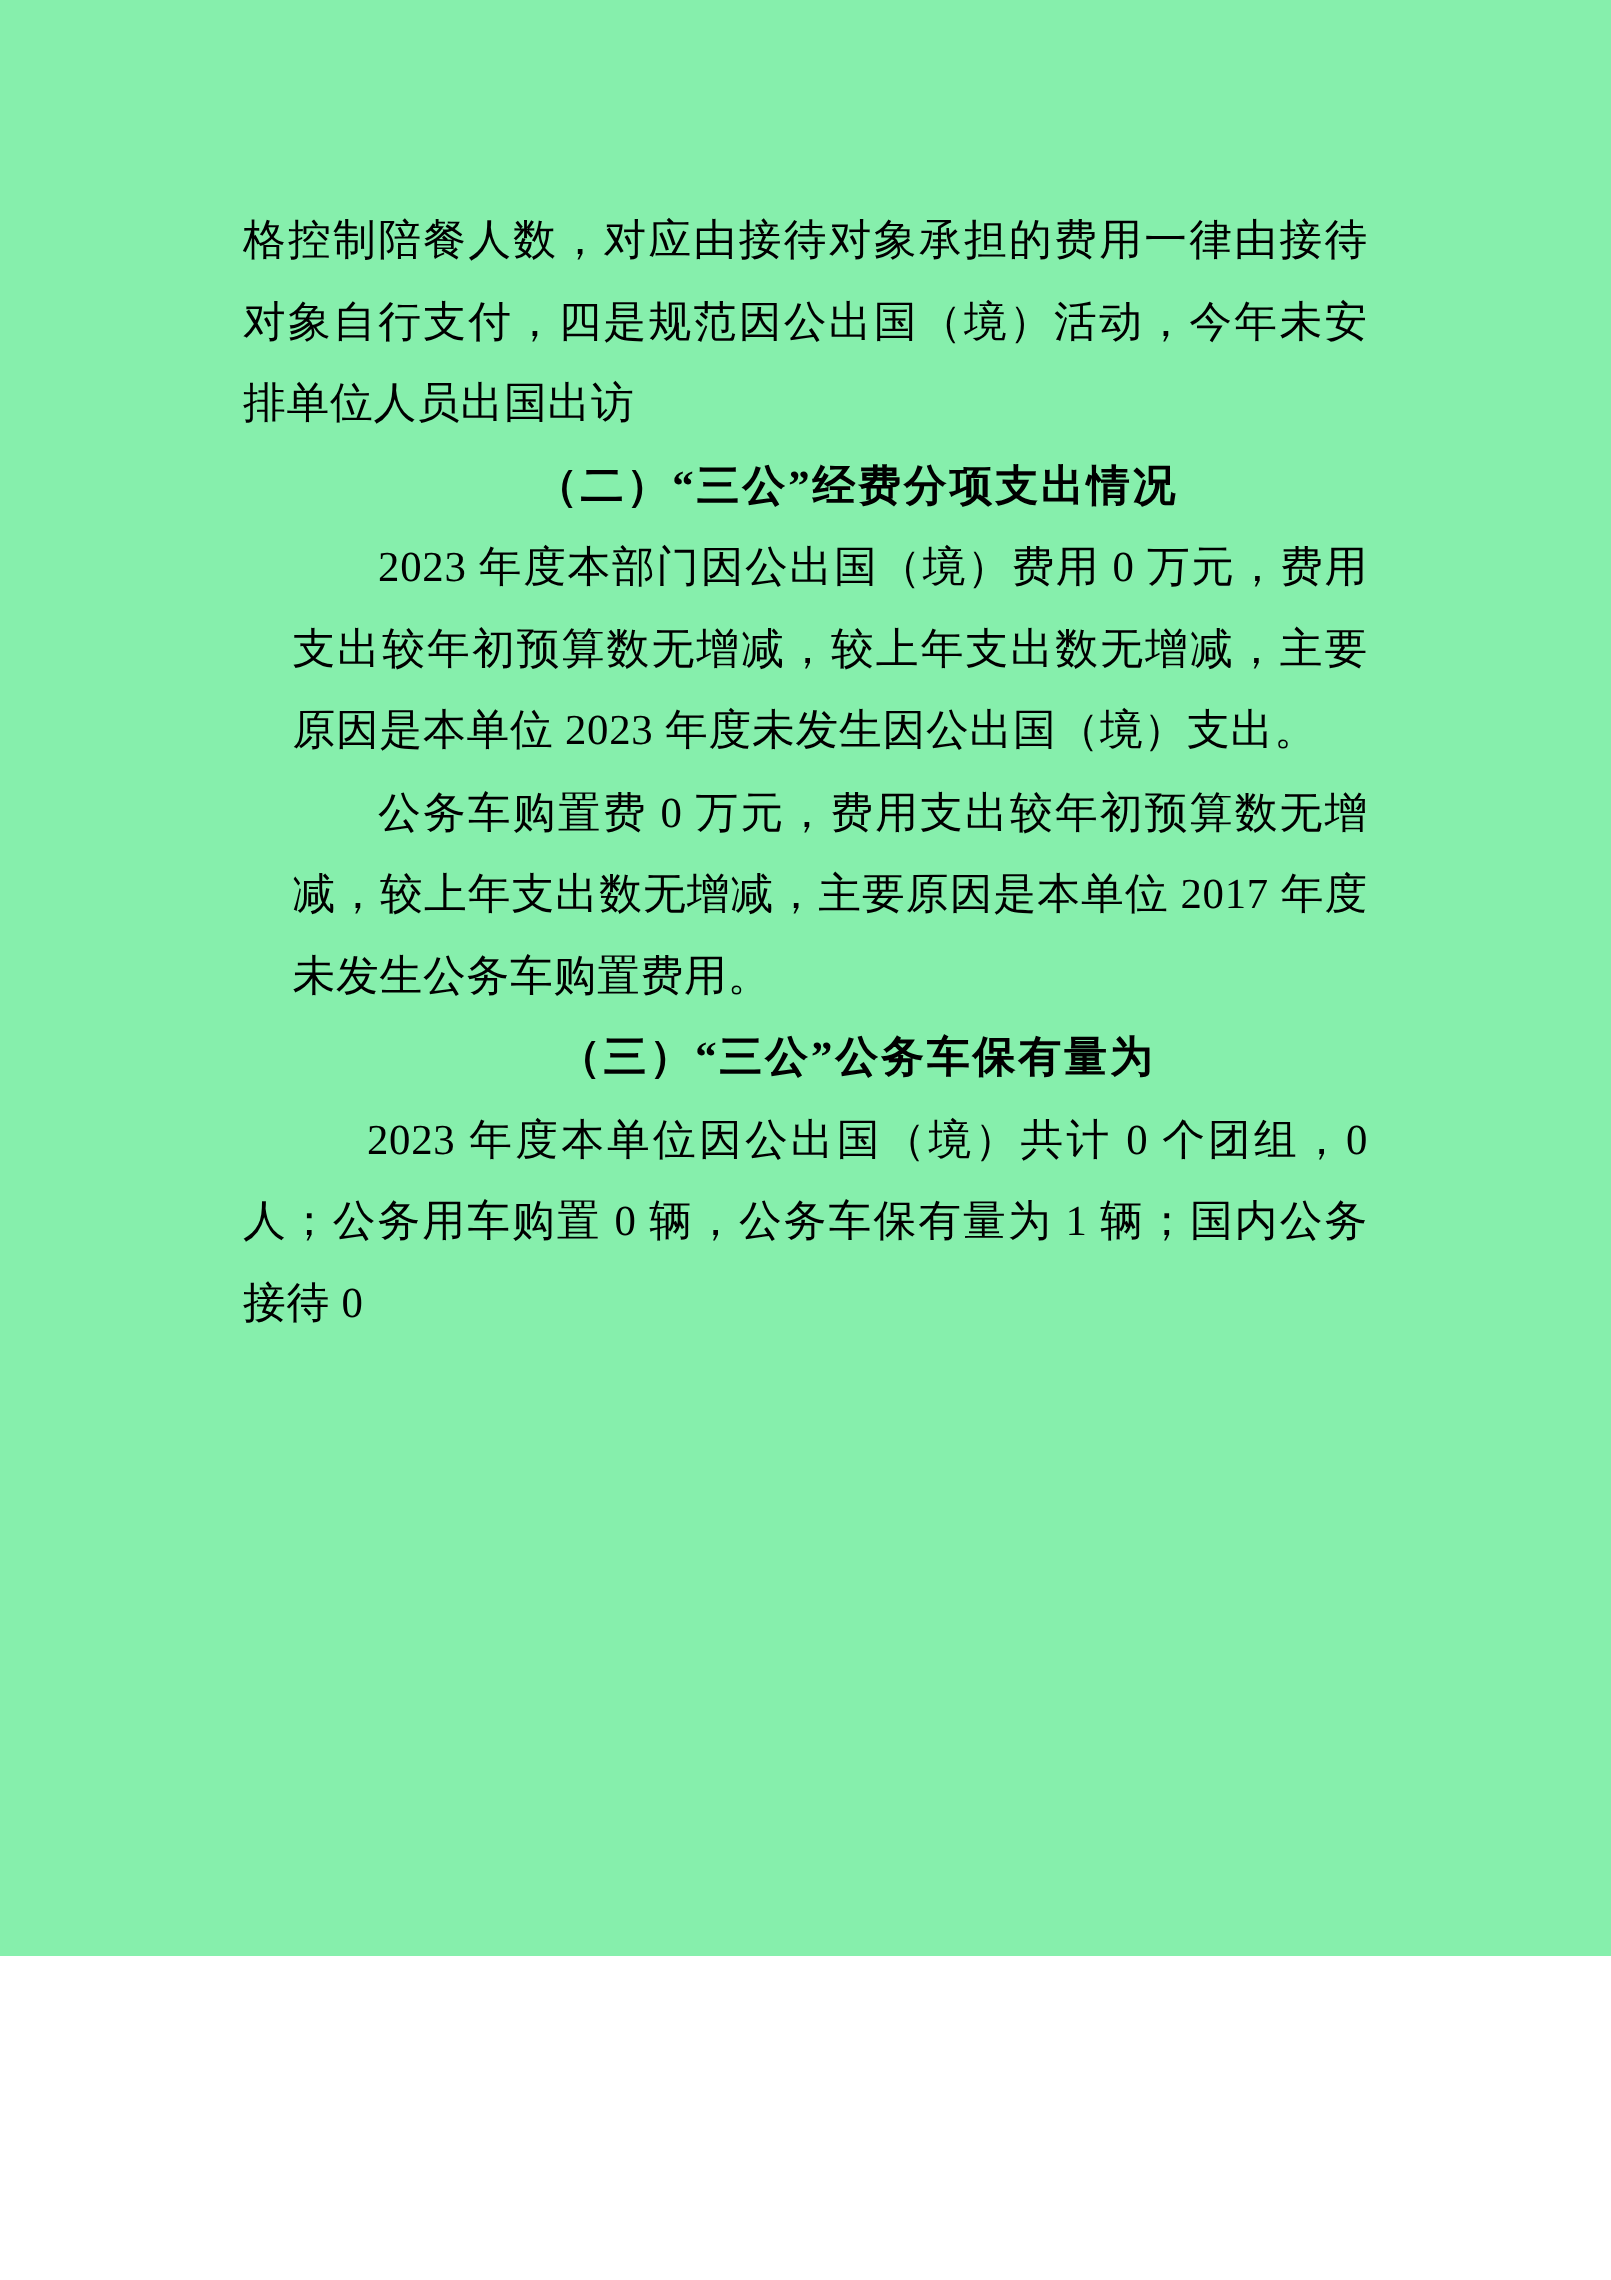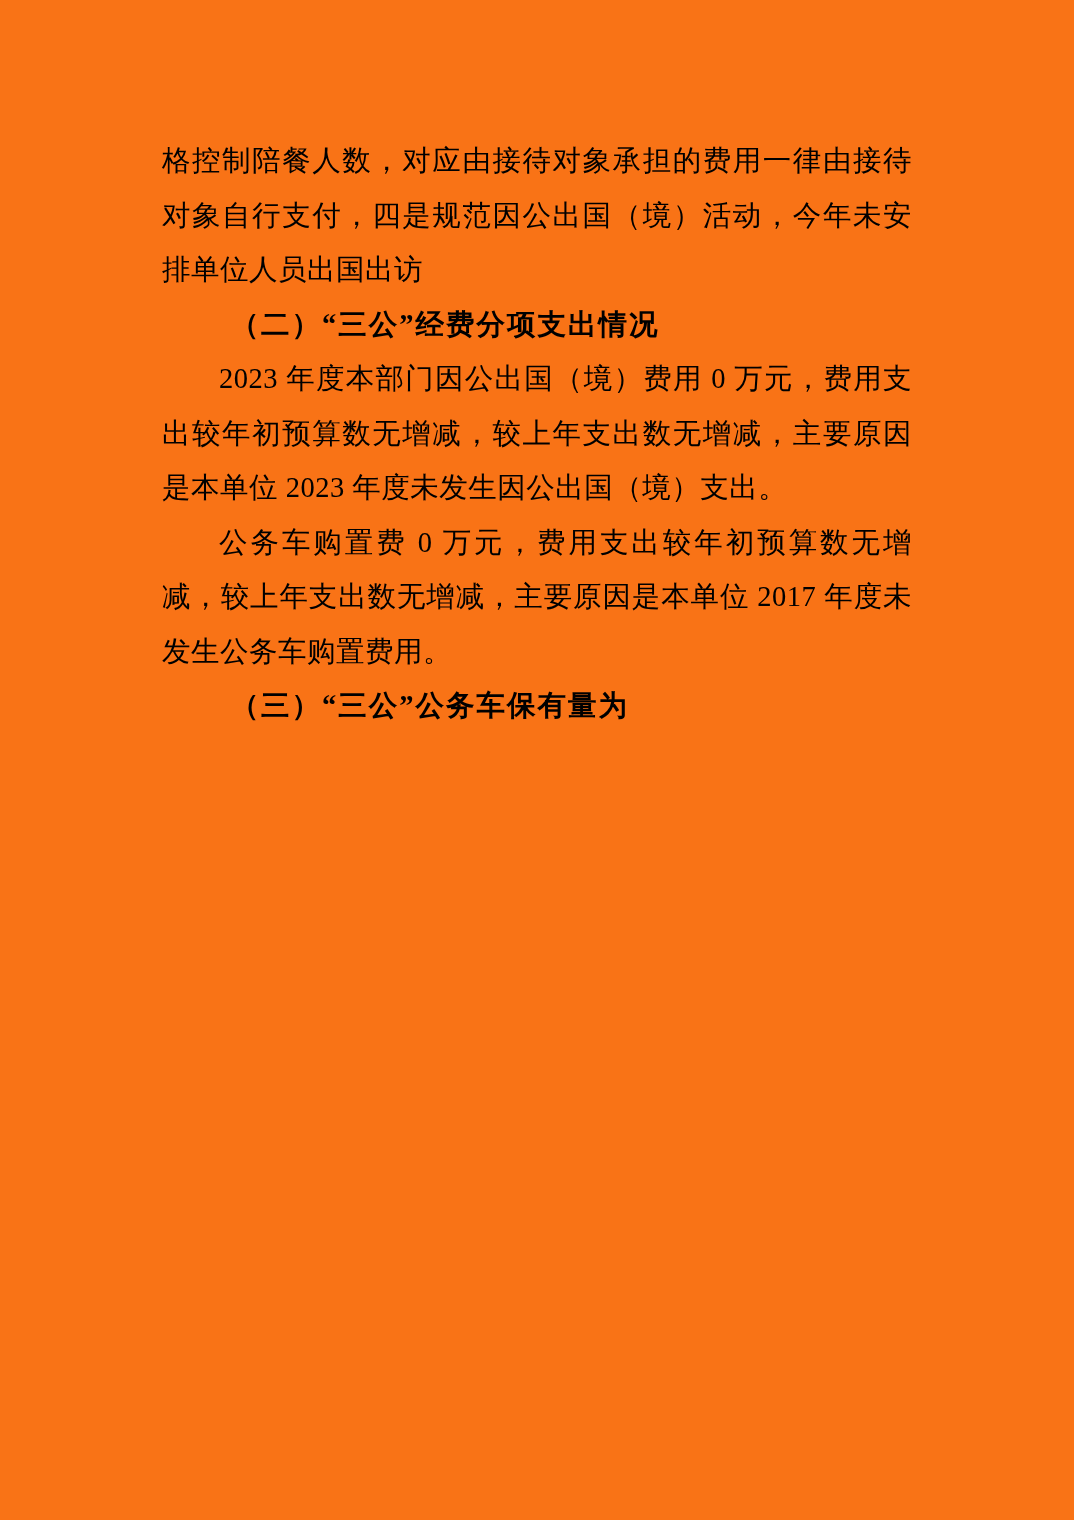--- a/index.html
+++ b/index.html
@@ -3,50 +3,51 @@
 <meta charset="utf-8">
 <style>
   html, body {
     margin: 0;
     padding: 0;
     background: #ffffff;
   }
   .page {
     position: relative;
     width: 1074px;
-    height: 1520px;
+    height: 1304px;
     margin: 0 auto;
-    background: #f97316;
+    background: #86efac;
     box-sizing: border-box;
     padding: 134px 162px 0 162px;
     overflow: hidden;
     font-family: "Liberation Serif", "DejaVu Serif", serif;
     color: #000000;
   }
   .para {
     margin: 0;
     font-size: 28.5px;
     line-height: 54.5px;
     text-align: justify;
     letter-spacing: 0.5px;
   }
-  .para.body { text-indent: 2em; }
+  .para.body { text-indent: 2em; margin-left: 33px; }
   .para.body-continued { text-indent: 0; }
   .para.body-extra-indent { text-indent: 2.9em; }
   .para.heading {
     font-weight: bold;
     text-indent: 2.4em;
-    text-align: left;
+    text-align: center;
     letter-spacing: 2px;
   }
 </style>
 </head>
 <body>
 
 <div class="page">
   <div>
       <p class="para body-continued">格控制陪餐人数，对应由接待对象承担的费用一律由接待对象自行支付，四是规范因公出国（境）活动，今年未安排单位人员出国出访</p>
       <p class="para heading">（二）“三公”经费分项支出情况</p>
       <p class="para body">2023 年度本部门因公出国（境）费用 0 万元，费用支出较年初预算数无增减，较上年支出数无增减，主要原因是本单位 2023 年度未发生因公出国（境）支出。</p>
       <p class="para body">公务车购置费 0 万元，费用支出较年初预算数无增减，较上年支出数无增减，主要原因是本单位 2017 年度未发生公务车购置费用。</p>
       <p class="para heading">（三）“三公”公务车保有量为</p>
+      <p class="para body-extra-indent">2023 年度本单位因公出国（境）共计 0 个团组，0 人；公务用车购置 0 辆，公务车保有量为 1 辆；国内公务接待 0</p>
     </div>
 </div>
 
 </body></html>

